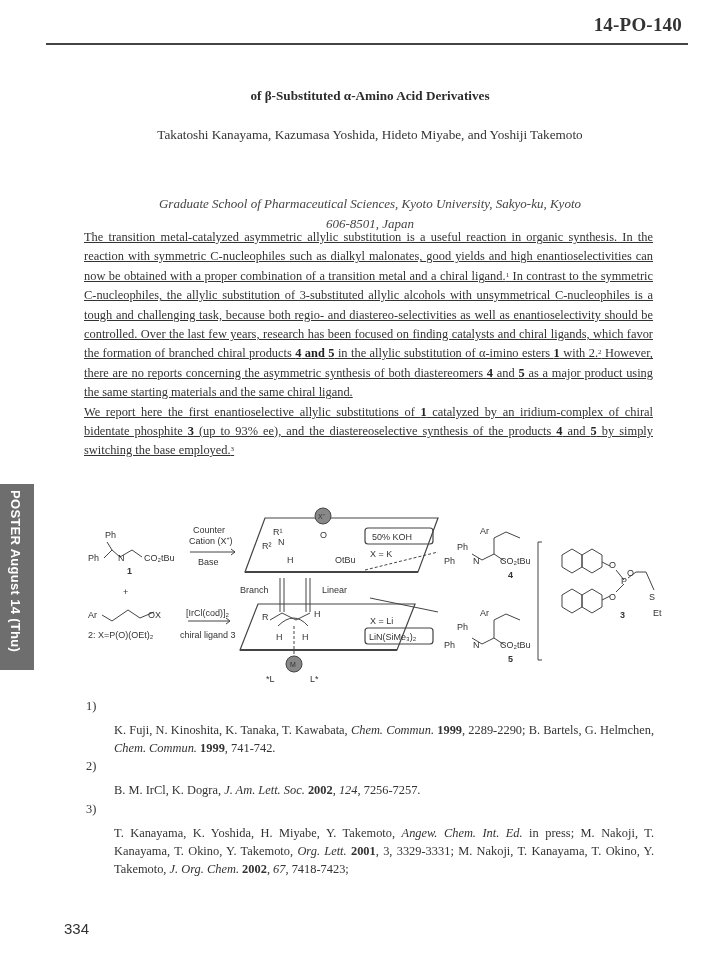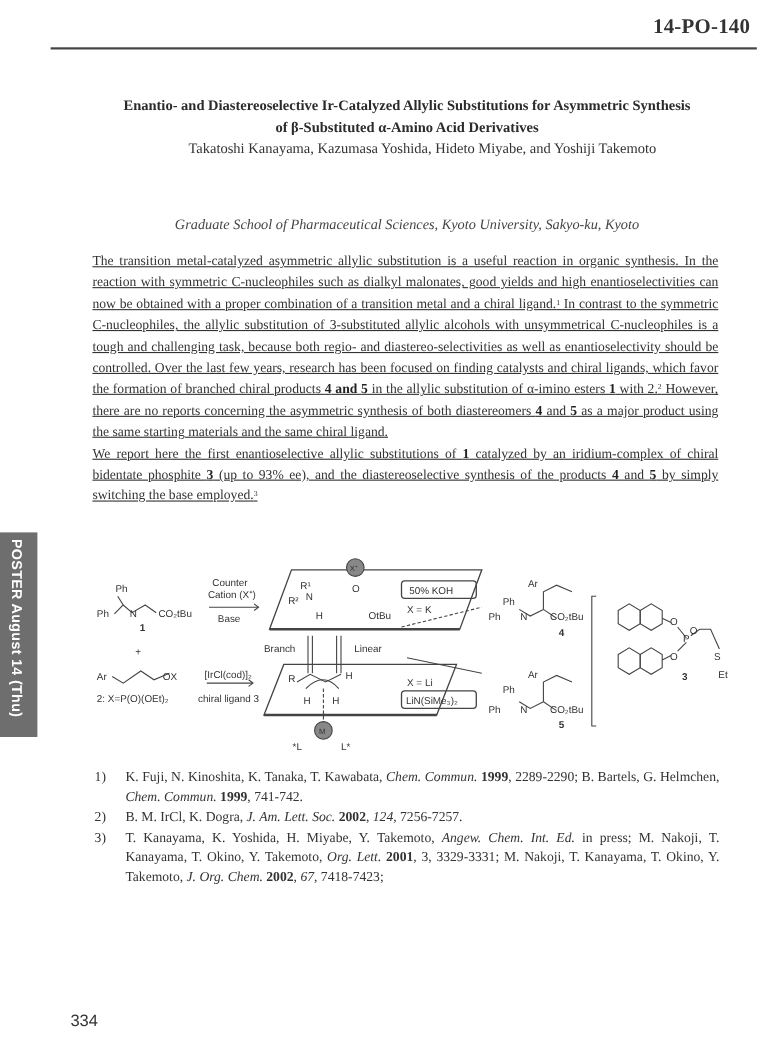--- a/index.html
+++ b/index.html
@@ -1,49 +1,49 @@
 <!DOCTYPE html>
 <html><head>
 <meta charset="utf-8">
 <style>
   html, body { margin: 0; padding: 0; background: #ffffff; }
   body { width: 704px; height: 963px; position: relative; overflow: hidden;
          font-family: "Liberation Serif", serif; color: #2a2a2a; }
   .header-code { position: absolute; right: 22px; top: 14px; font-size: 19px; font-weight: bold; color: #333; letter-spacing: 0.2px; }
   .header-rule { position: absolute; left: 46px; top: 43px; width: 642px; height: 1.5px; background: #444; }
   .title { position: absolute; left: 60px; width: 620px; top: 86px; text-align: center; font-weight: bold; font-size: 13.2px; line-height: 20px; color: #2b2b2b; }
-  .authors { position: absolute; left: 74px; width: 620px; top: 127px; text-align: center; font-size: 13.2px; color: #333; }
+  .authors { position: absolute; left: 60px; width: 620px; top: 127px; text-align: center; font-size: 13.2px; color: #333; }
   .affil { position: absolute; left: 60px; width: 620px; top: 160px; text-align: center; font-style: italic; font-size: 13px; line-height: 20px; color: #444; margin-top: 34px; }
   .body-text { position: absolute; left: 84px; width: 569px; top: 228px; font-size: 12.4px; line-height: 19.4px; text-align: justify; color: #333; text-decoration: underline; }
   .body-text p { margin: 0; }
   .body-text b { color: #222; }
   sup { font-size: 7px; vertical-align: top; position: relative; top: -1px; }
   .side-tab { position: absolute; left: 0; top: 484px; width: 34px; height: 186px; background: #6e6e6e; }
   .side-tab span { position: absolute; left: 8px; top: 6px; writing-mode: vertical-rl; color: #fff; font-family: "Liberation Sans", sans-serif; font-weight: bold; font-size: 13px; letter-spacing: 0.3px; }
   .scheme { position: absolute; left: 80px; top: 500px; width: 600px; height: 190px; }
   .scheme svg text { font-family: "Liberation Sans", sans-serif; fill: #333; }
   .refs { position: absolute; left: 86px; width: 568px; top: 697px; font-size: 12.4px; line-height: 18.2px; color: #333; }
   .ref { display: flex; }
   .ref-num { width: 28px; flex: none; }
-  .ref-text { flex: 1; text-align: justify; }
+  .ref-text { flex: 1; text-align: justify; margin-top: 24px; }
   .page-num { position: absolute; left: 64px; top: 920px; font-family: "Liberation Sans", sans-serif; font-size: 15px; color: #333; }
 </style>
 </head>
 <body>
 
 <div class="header-code">14-PO-140</div>
 <div class="header-rule"></div>
 
 <div class="title">
-  <div>Enantio- and Diastereoselective Ir-Catalyzed Allylic Substitutions for Asymmetric Synthesis</div>
   <div>of β-Substituted α-Amino Acid Derivatives</div>
 </div>
 <div class="authors">Takatoshi Kanayama, Kazumasa Yoshida, Hideto Miyabe, and Yoshiji Takemoto</div>
 <div class="affil">
   <div>Graduate School of Pharmaceutical Sciences, Kyoto University, Sakyo-ku, Kyoto</div>
+  <div>606-8501, Japan</div>
 </div>
 
 <div class="body-text">
   <p><span>The transition metal-catalyzed asymmetric allylic substitution is a useful reaction in organic synthesis. In the reaction with symmetric C-nucleophiles such as dialkyl malonates, good yields and high enantioselectivities can now be obtained with a proper combination of a transition metal and a chiral ligand.</span><sup>1</sup><span> In contrast to the symmetric C-nucleophiles, the allylic substitution of 3-substituted allylic alcohols with unsymmetrical C-nucleophiles is a tough and challenging task, because both regio- and diastereo-selectivities as well as enantioselectivity should be controlled. Over the last few years, research has been focused on finding catalysts and chiral ligands, which favor the formation of branched chiral products </span><b>4</b><b> and </b><b>5</b><span> in the allylic substitution of α-imino esters </span><b>1</b><span> with 2.</span><sup>2</sup><span> However, there are no reports concerning the asymmetric synthesis of both diastereomers </span><b>4</b><span> and </span><b>5</b><span> as a major product using the same starting materials and the same chiral ligand.</span></p>
   <p><span>We report here the first enantioselective allylic substitutions of </span><b>1</b><span> catalyzed by an iridium-complex of chiral bidentate phosphite </span><b>3</b><span> (up to 93% ee), and the diastereoselective synthesis of the products </span><b>4</b><span> and </span><b>5</b><span> by simply switching the base employed.</span><sup>3</sup></p>
 </div>
 
 <div class="side-tab">
   <span>POSTER August 14 (Thu)</span>
 </div>

